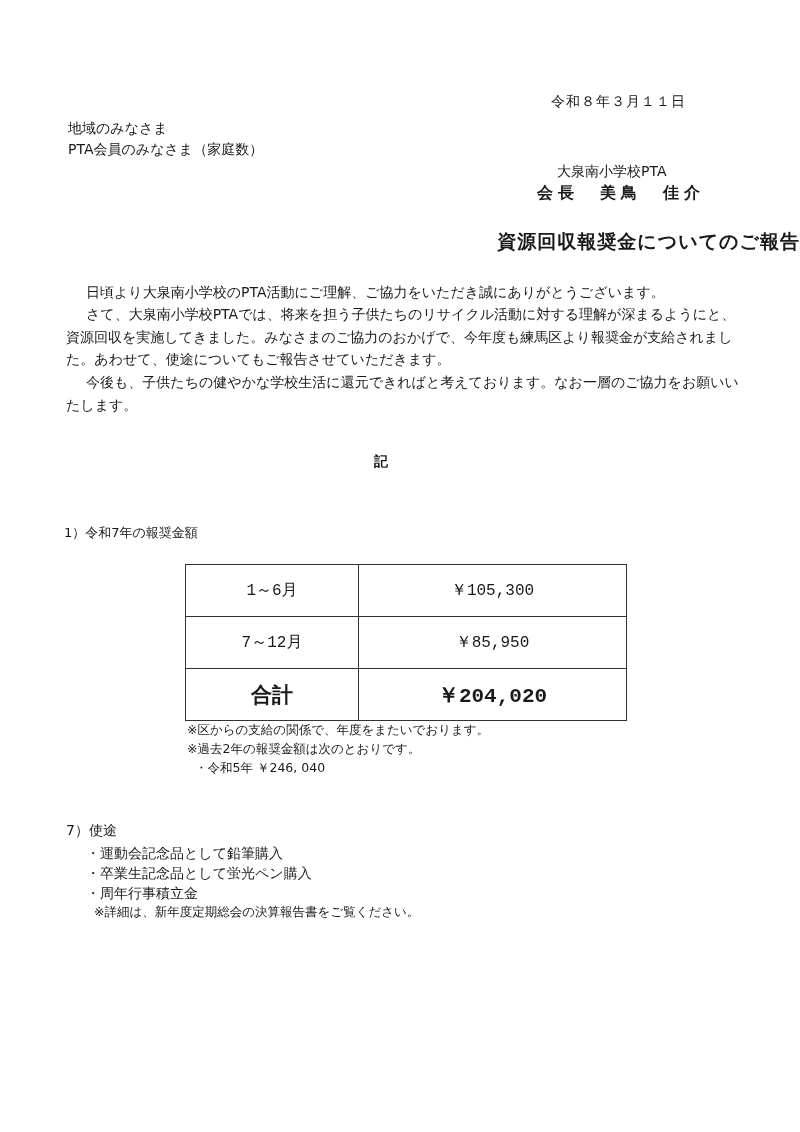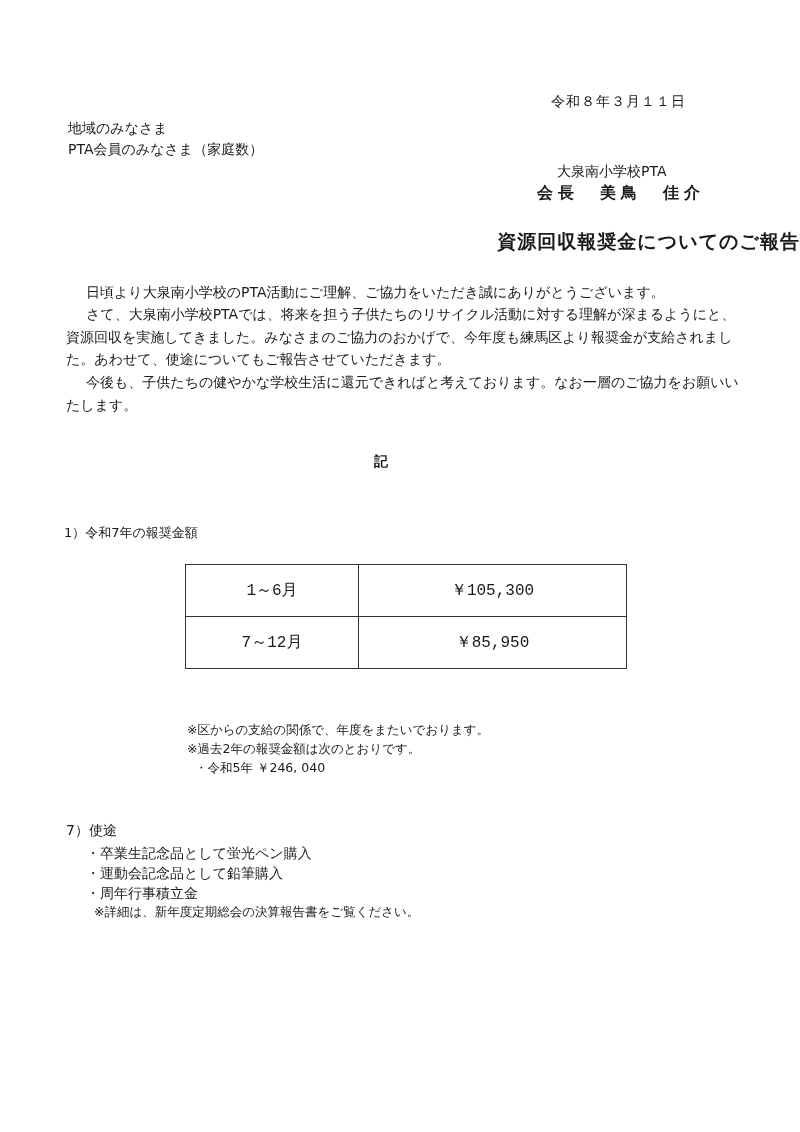--- a/index.html
+++ b/index.html
@@ -60,28 +60,32 @@
 <table class="amount">
   <tbody>
       <tr>
     <td class="c1">1～6月</td>
     <td>￥105,300</td>
   </tr>
   <tr>
     <td class="c1">7～12月</td>
     <td>￥85,950</td>
   </tr>
+  <tr class="total">
+    <td class="c1">合計</td>
+    <td>￥204,020</td>
+  </tr>
 </tbody>
   </table>
 
 <div class="notes">
   <div>※区からの支給の関係で、年度をまたいでおります。</div>
   <div>※過去2年の報奨金額は次のとおりです。</div>
   <div class="sub">・令和5年 ￥246, 040</div>
 </div>
 
 <div class="abs sec2">7）使途</div>
 <div class="uses">
+  <div>・運動会記念品として鉛筆購入</div>
   <div>・卒業生記念品として蛍光ペン購入</div>
-  <div>・運動会記念品として鉛筆購入</div>
   <div>・周年行事積立金</div>
   <div class="detail">※詳細は、新年度定期総会の決算報告書をご覧ください。</div>
 </div>
 
 </body></html>

